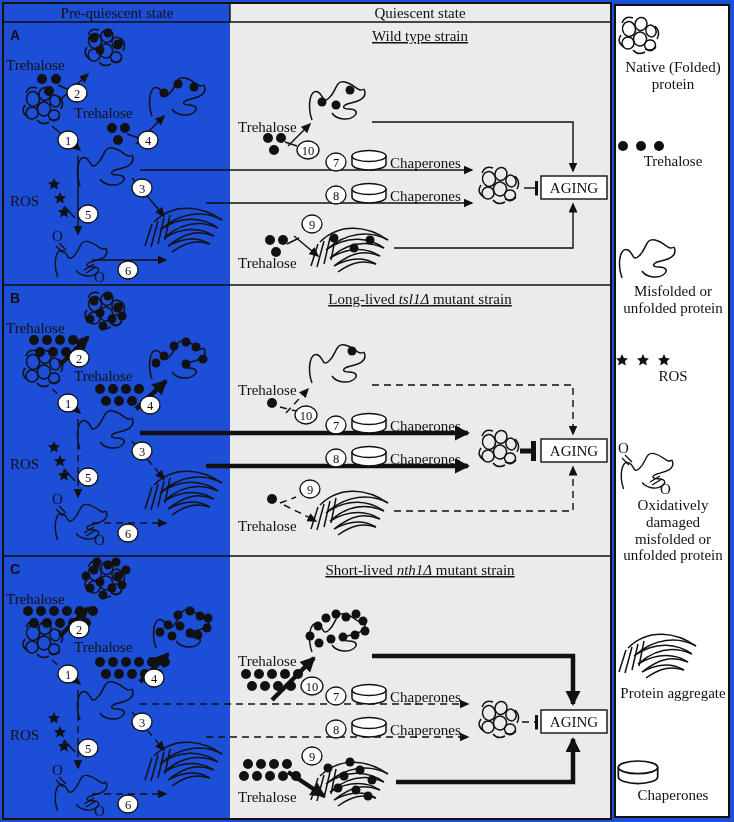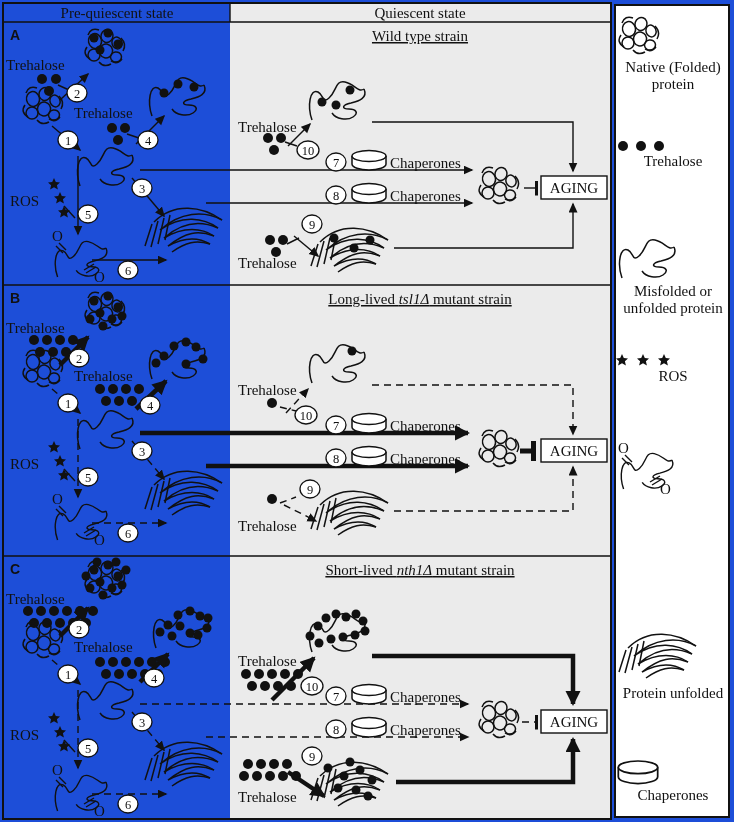--- a/index.html
+++ b/index.html
@@ -620,26 +620,27 @@
           <use href="#ic-star" x="0" y="0"></use>
           <use href="#ic-star" x="21" y="0"></use>
           <use href="#ic-star" x="42" y="0"></use>
         </svg>
     <div class="leg-label">ROS</div>
   </div>
   <div class="leg-item" style="top:434px">
     <svg width="64" height="56" viewBox="0 0 64 56">
           <use href="#ic-oxidized"></use>
         </svg>
+    <div class="leg-label">Oxidatively damaged misfolded or unfolded protein</div>
   </div>
   <div class="leg-item" style="top:618px">
     <svg width="84" height="60" viewBox="0 0 84 60">
           <use href="#ic-aggregate"></use>
         </svg>
-    <div class="leg-label">Protein unfolded</div>
+    <div class="leg-label">Protein aggregate</div>
   </div>
   <div class="leg-item" style="top:752px">
     <svg width="44" height="28" viewBox="0 0 38 24">
           <use href="#ic-chaperone"></use>
         </svg>
     <div class="leg-label">Chaperones</div>
   </div>
 </aside>
 
 </div>

